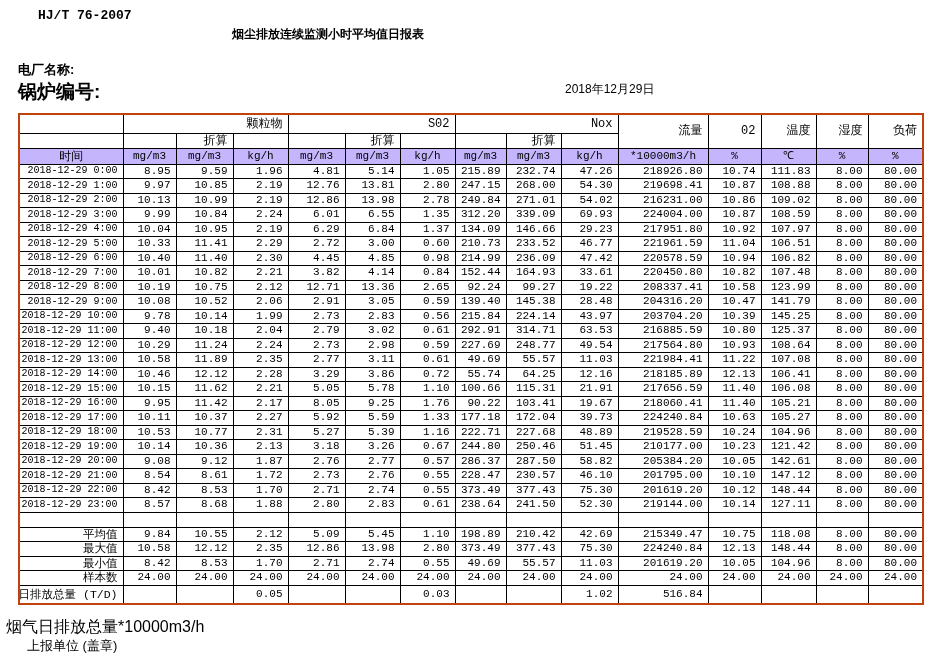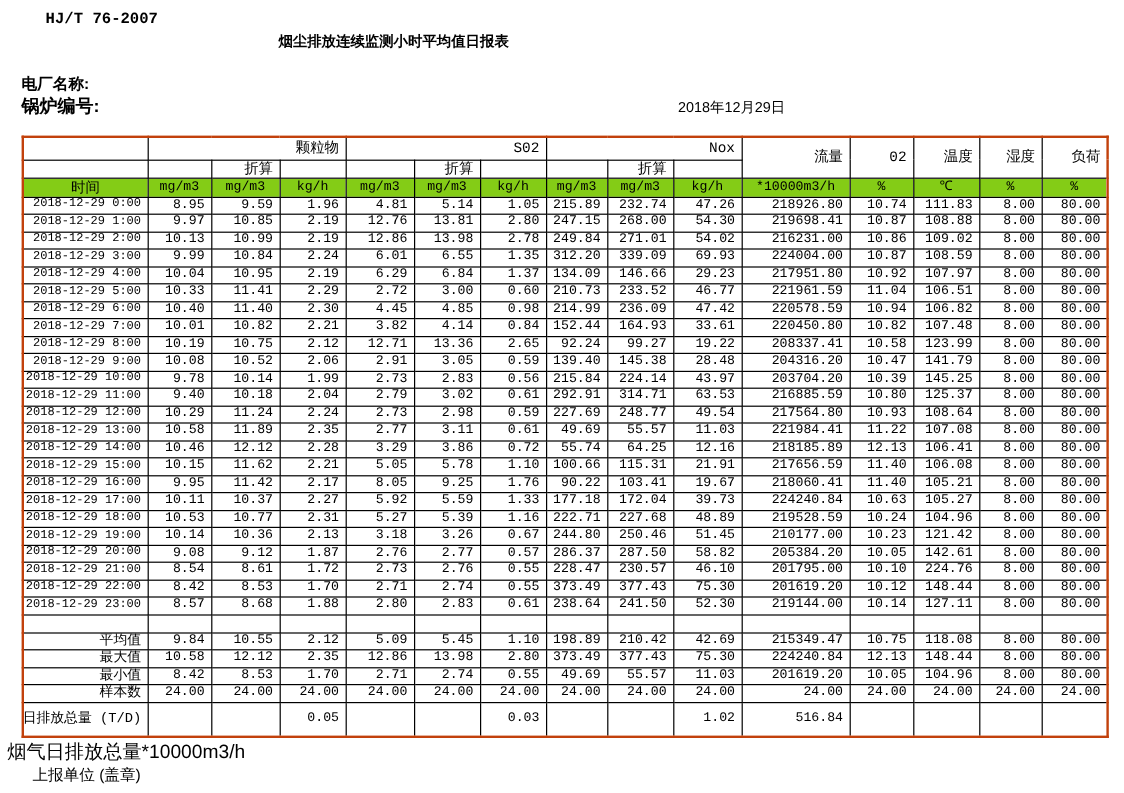--- a/index.html
+++ b/index.html
@@ -9,41 +9,41 @@
   }
   .std-code{
     position:absolute;left:38px;top:8px;font-weight:bold;font-size:13px;
     font-family:"Liberation Mono","DejaVu Sans Mono",monospace;letter-spacing:0px;
   }
   .rpt-title{
     position:absolute;left:328px;top:26px;transform:translateX(-50%);
     font-size:12px;font-weight:bold;white-space:nowrap;
   }
   .lbl-plant{position:absolute;left:18px;top:61px;font-size:13px;font-weight:bold;}
-  .lbl-boiler{position:absolute;left:18px;top:79px;font-size:15px;font-weight:bold;}
+  .lbl-boiler{position:absolute;left:18px;top:79px;font-size:19px;font-weight:bold;}
   .rpt-date{position:absolute;left:565px;top:81px;font-size:12px;}
   table.rpt{
     position:absolute;left:18px;top:113px;border-collapse:collapse;table-layout:fixed;
     border:2px solid #c2410c;font-size:11px;
   }
   table.rpt td{
     border:1px solid #000;padding:0 5px 0 0;vertical-align:middle;line-height:1;
     overflow:hidden;white-space:nowrap;text-align:right;
     font-family:"Liberation Mono","DejaVu Sans Mono",monospace;
   }
   tr.h1{height:19px} tr.h2{height:15px} tr.hg{height:16px}
   #data-rows tr{height:14.5px}
   #summary-rows tr{height:14.5px}
   #summary-rows tr.spacer{height:15px}
-  #summary-rows tr.last{height:29px}
+  #summary-rows tr.last{height:19px}
   td.hdr{
     text-align:center;padding:0;font-size:12px;
     font-family:"Liberation Sans","DejaVu Sans",sans-serif;
   }
-  tr.hg td{background:#84cc16;text-align:center;padding:0;}
+  tr.hg td{background:#c4b5fd;text-align:center;padding:0;}
   td.t-time{font-size:10px;padding-right:4px;}
   td.t-label{
     font-family:"Liberation Sans","DejaVu Sans",sans-serif;font-size:11.5px;padding-right:3px;
   }
   td.t-label-left{text-align:left;padding-left:0;text-indent:-15px;}
   .foot1{
     position:absolute;left:6px;top:617px;font-size:16px;
     font-family:"Liberation Sans","DejaVu Sans",sans-serif;
   }
   .foot2{position:absolute;left:8px;top:637px;font-size:13px;margin-left:19px;}
@@ -482,21 +482,21 @@
         <td class="t-num">8.61</td>
         <td class="t-num">1.72</td>
         <td class="t-num">2.73</td>
         <td class="t-num">2.76</td>
         <td class="t-num">0.55</td>
         <td class="t-num">228.47</td>
         <td class="t-num">230.57</td>
         <td class="t-num">46.10</td>
         <td class="t-num">201795.00</td>
         <td class="t-num">10.10</td>
-        <td class="t-num">224.76</td>
+        <td class="t-num">147.12</td>
         <td class="t-num">8.00</td>
         <td class="t-num">80.00</td>
       </tr>
       <tr>
         <td class="t-time">2018-12-29 22:00</td>
         <td class="t-num">8.42</td>
         <td class="t-num">8.53</td>
         <td class="t-num">1.70</td>
         <td class="t-num">2.71</td>
         <td class="t-num">2.74</td>

